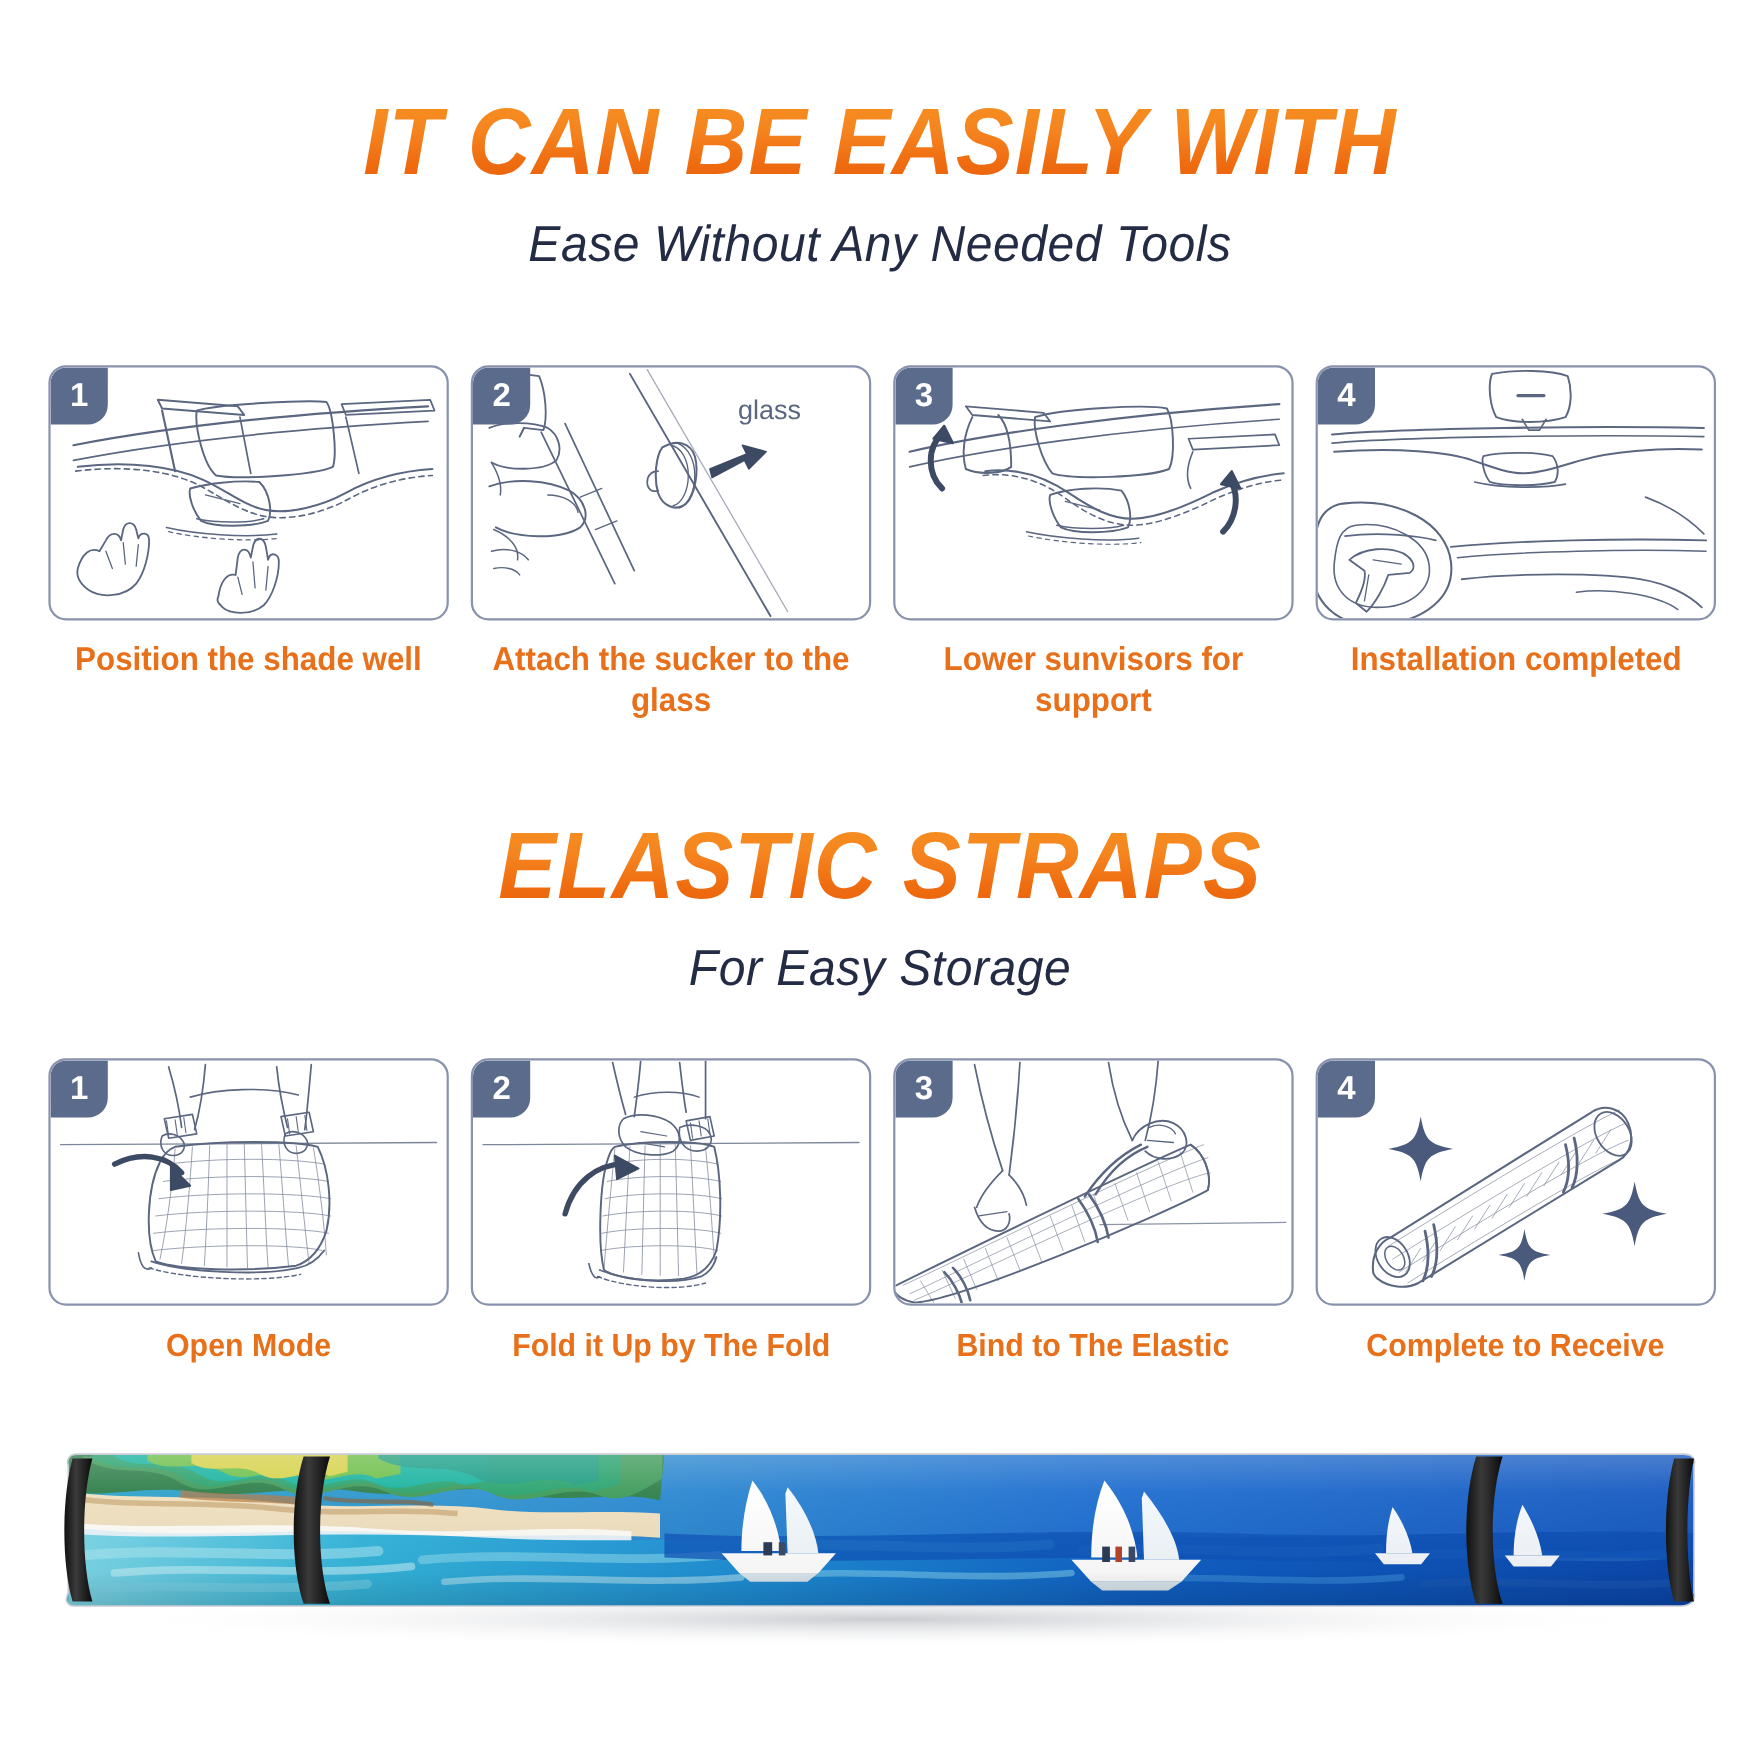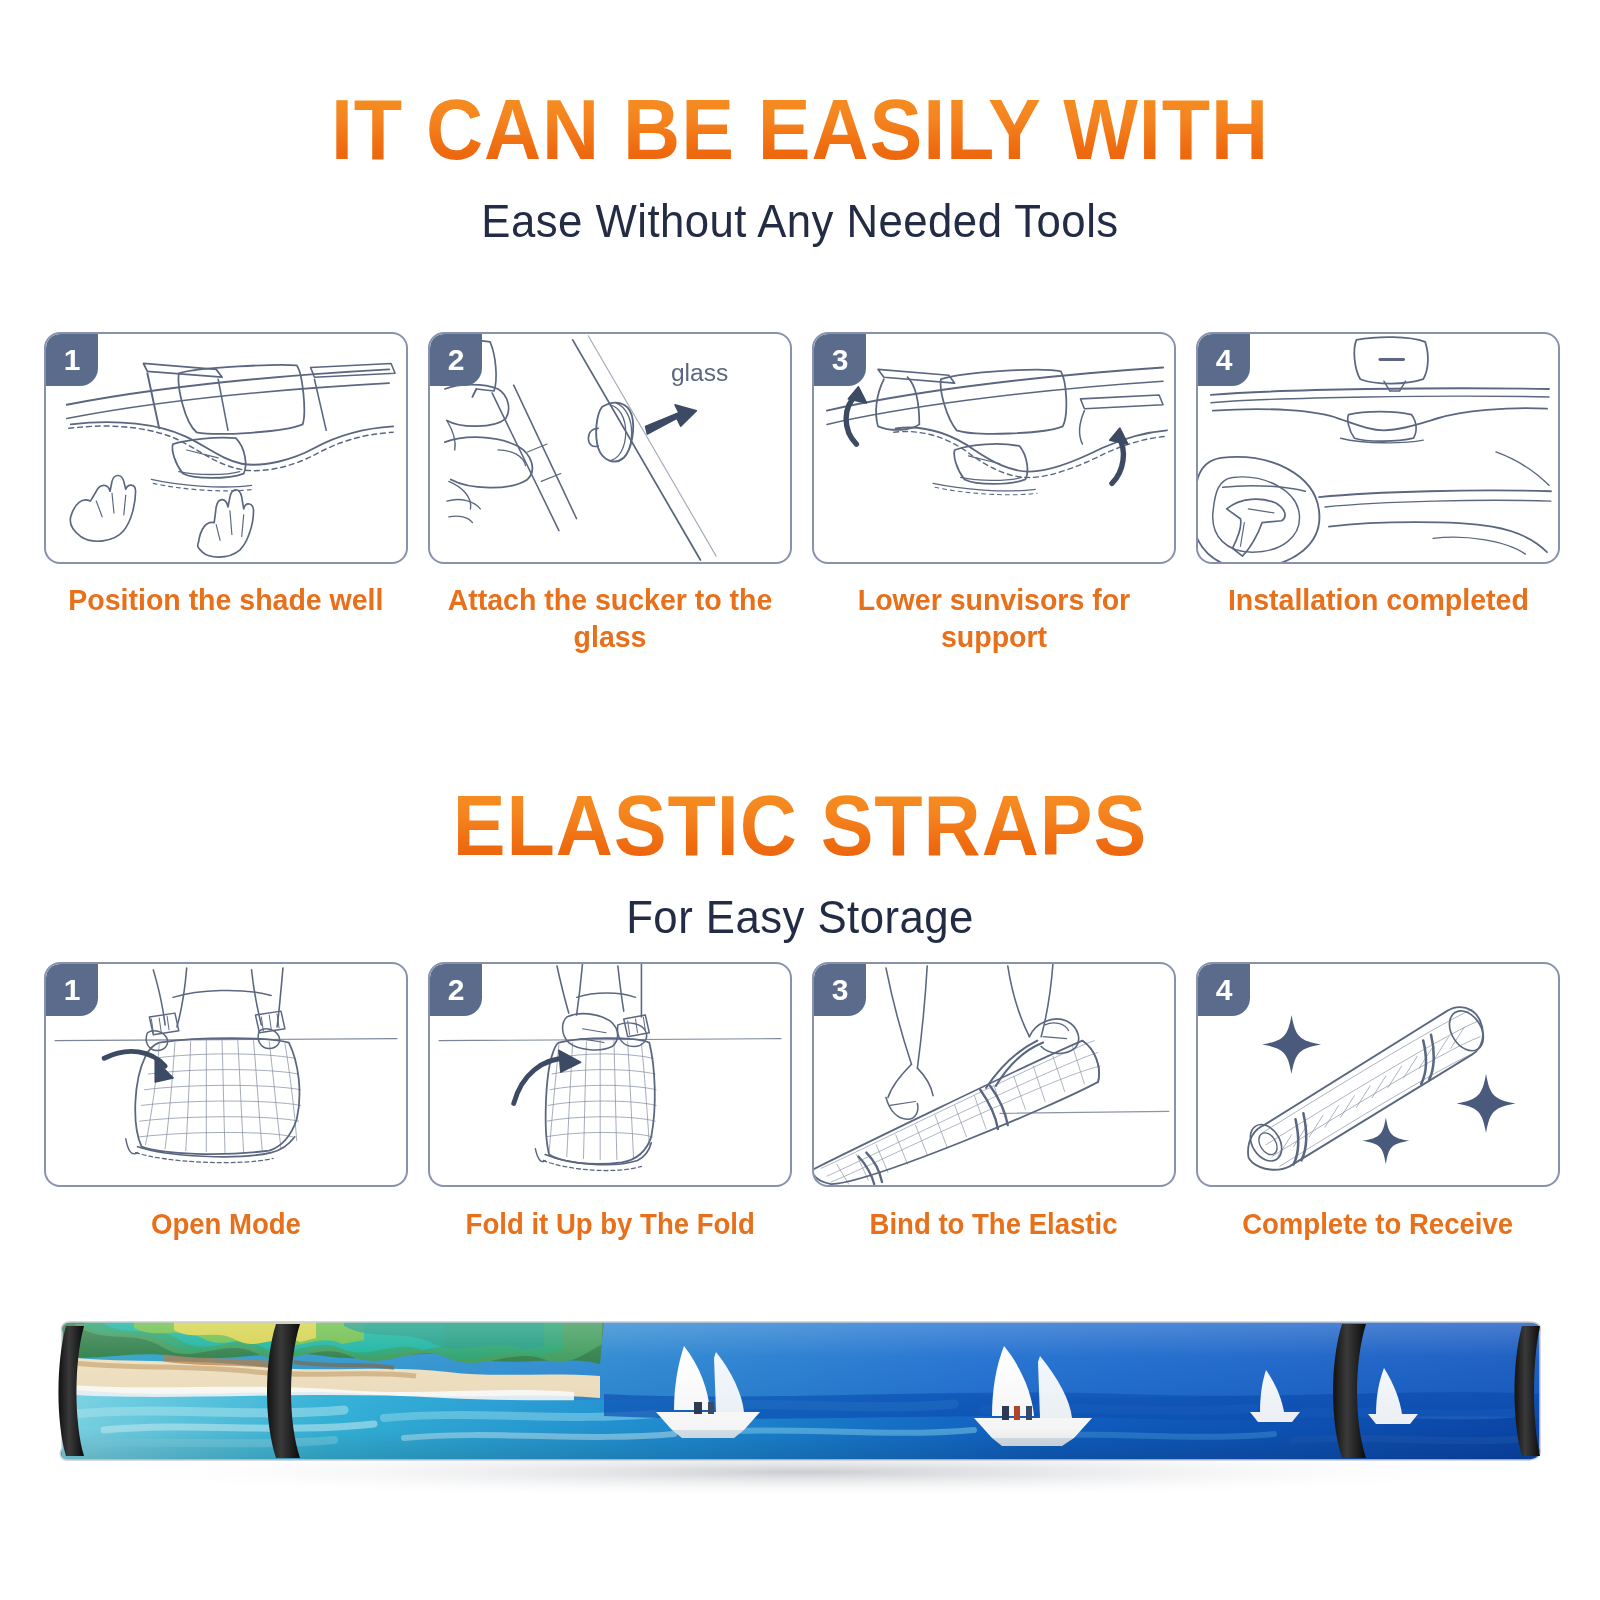--- a/index.html
+++ b/index.html
@@ -8,21 +8,21 @@
   body {
     width: 1600px;
     height: 1600px;
     background: #ffffff;
     font-family: "Liberation Sans", sans-serif;
     overflow: hidden;
     position: relative;
   }
 
   
-  .heading-block { text-align: center; }
+  .heading-block { text-align: center; font-style: italic; }
 
   .headline {
     font-family: "Liberation Sans Narrow", "Liberation Sans", sans-serif;
     font-weight: 700;
     font-size: 86px;
     letter-spacing: 1px;
     line-height: 1.0;
     transform: scaleX(0.92);
     background: linear-gradient(180deg, #F59221 0%, #F5841F 38%, #EF6C10 72%, #E85F09 100%);
     -webkit-background-clip: text;
@@ -36,21 +36,21 @@
     font-weight: 400;
     font-size: 46px;
     color: #232c44;
     transform: scaleX(0.95);
     letter-spacing: 0.5px;
   }
 
   #hero-heading { position: absolute; top: 86px; left: 0; width: 1600px; }
   #hero-heading .subheading { margin-top: 22px; }
 
-  #storage-heading { position: absolute; top: 782px; left: 0; width: 1600px; }
+  #storage-heading { position: absolute; top: 744px; left: 0; width: 1600px; }
   #storage-heading .subheading { margin-top: 22px; }
 
   
   .steps-row {
     position: absolute;
     left: 44px;
     width: 1516px;
     display: flex;
     gap: 20px;
   }

